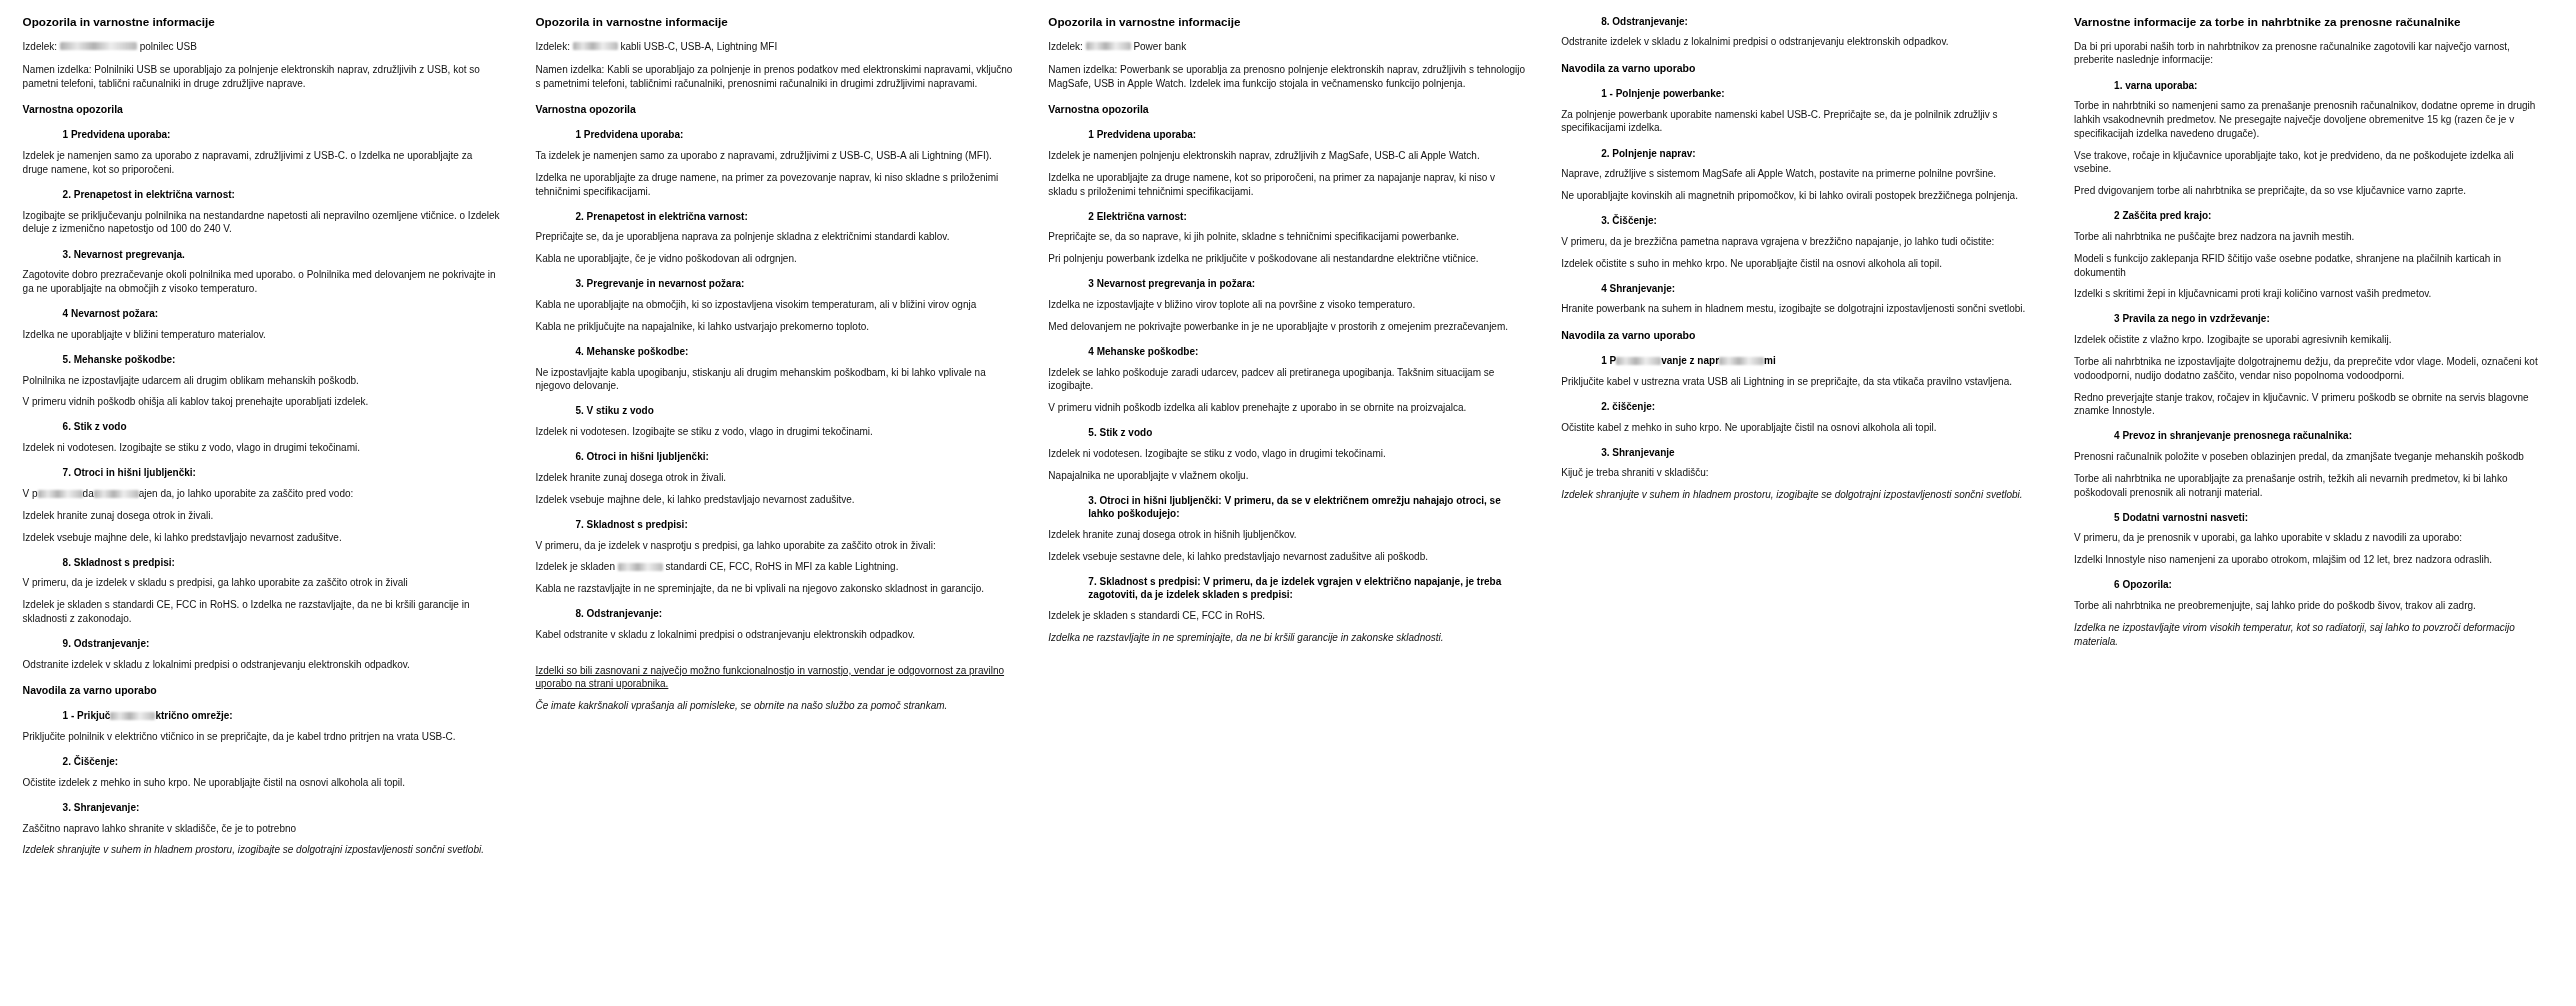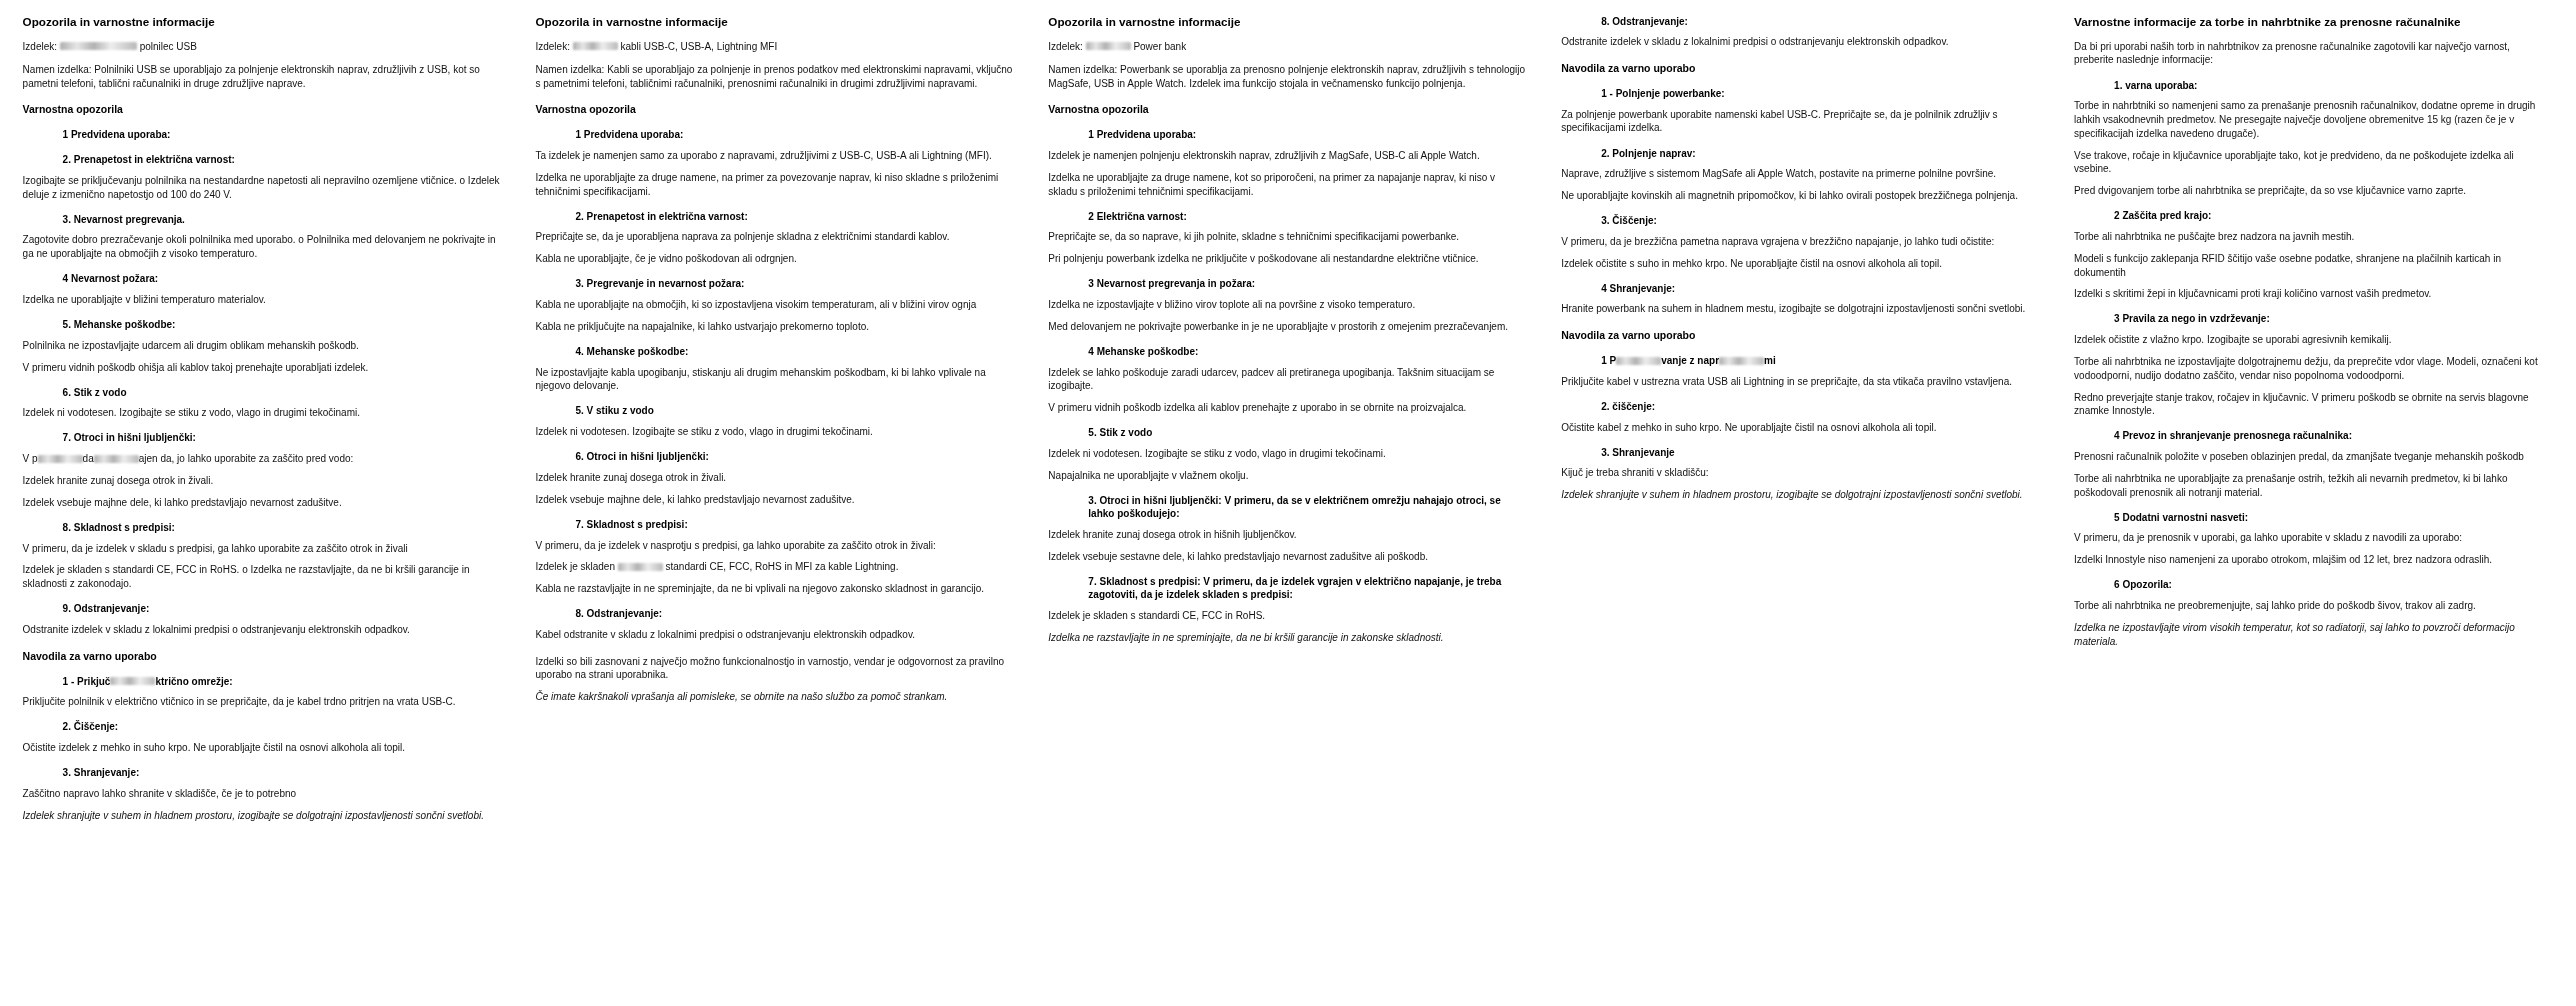--- a/index.html
+++ b/index.html
@@ -103,20 +103,21 @@
     <p class="lead">
       <span class="lead-label">Izdelek:</span>
       <span class="smudge w-md"></span>
       <span>polnilec USB</span>
     </p>
     <p class="body-text">Namen izdelka: Polnilniki USB se uporabljajo za polnjenje elektronskih naprav, združljivih z USB, kot so pametni telefoni, tablični računalniki in druge združljive naprave.</p>
 
     <div class="section-head">Varnostna opozorila</div>
 
     <div class="sub-head">1 Predvidena uporaba:</div>
+    <p class="body-text">Izdelek je namenjen samo za uporabo z napravami, združljivimi z USB-C. o Izdelka ne uporabljajte za druge namene, kot so priporočeni.</p>
 
     <div class="sub-head">2. Prenapetost in električna varnost:</div>
     <p class="body-text">Izogibajte se priključevanju polnilnika na nestandardne napetosti ali nepravilno ozemljene vtičnice. o Izdelek deluje z izmenično napetostjo od 100 do 240 V.</p>
 
     <div class="sub-head">3. Nevarnost pregrevanja.</div>
     <p class="body-text">Zagotovite dobro prezračevanje okoli polnilnika med uporabo. o Polnilnika med delovanjem ne pokrivajte in ga ne uporabljajte na območjih z visoko temperaturo.</p>
 
     <div class="sub-head">4 Nevarnost požara:</div>
     <p class="body-text">Izdelka ne uporabljajte v bližini temperaturo materialov.</p>
 
@@ -196,21 +197,21 @@
     <p class="body-text">V primeru, da je izdelek v nasprotju s predpisi, ga lahko uporabite za zaščito otrok in živali:</p>
     <p class="body-text blurline">
       <span>Izdelek je skladen </span><span class="smudge w-sm"></span><span> standardi CE, FCC, RoHS in MFI za kable Lightning.</span>
       
     </p>
     <p class="body-text">Kabla ne razstavljajte in ne spreminjajte, da ne bi vplivali na njegovo zakonsko skladnost in garancijo.</p>
 
     <div class="sub-head">8. Odstranjevanje:</div>
     <p class="body-text">Kabel odstranite v skladu z lokalnimi predpisi o odstranjevanju elektronskih odpadkov.</p>
 
-    <p class="body-text" style="margin-top:13px;">Izdelki so bili zasnovani z največjo možno funkcionalnostjo in varnostjo, vendar je odgovornost za pravilno uporabo na strani uporabnika.</p>
+    <p class="body-text" style="margin-top:22px;text-decoration:underline;">Izdelki so bili zasnovani z največjo možno funkcionalnostjo in varnostjo, vendar je odgovornost za pravilno uporabo na strani uporabnika.</p>
     <p class="body-text">Če imate kakršnakoli vprašanja ali pomisleke, se obrnite na našo službo za pomoč strankam.</p>
   </div>
 
   <div class="column col-3">
     <div class="doc-title">Opozorila in varnostne informacije</div>
     <p class="lead blurline">
       <span class="lead-label">Izdelek:</span>
       <span class="smudge w-sm"></span>
       <span>Power bank</span>
     </p>

